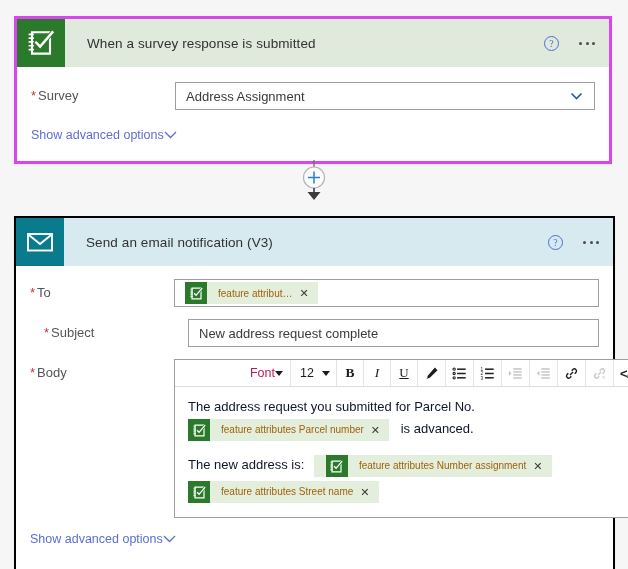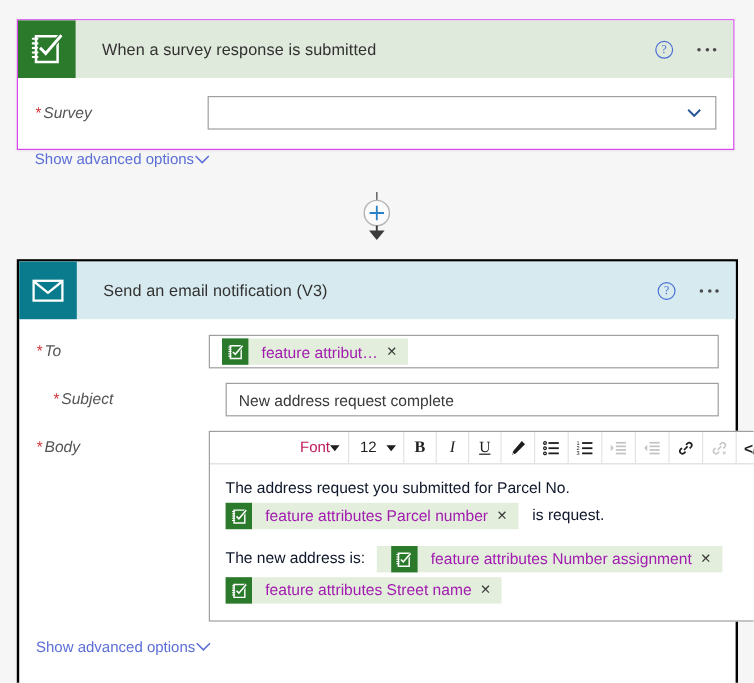--- a/index.html
+++ b/index.html
@@ -75,22 +75,22 @@
     background: #4b4b4b;
     border-radius: 50%;
     display: block;
   }
 
   
   #trigger-card {
     left: 14px;
     top: 16px;
     width: 598px;
-    height: 109px;
-    border: 1px solid #d946ef;
+    height: 148px;
+    border: 3px solid #d946ef;
     box-shadow: 0 1px 2px rgba(0,0,0,.07);
   }
   #trigger-card .card-header { background: #dfe9dc; }
   #trigger-card .card-icon { background: #2b7a2b; }
 
   
   #action-card {
     left: 14px;
     top: 216px;
     width: 601px;
@@ -107,21 +107,20 @@
     align-items: flex-start;
     padding: 0 14px;
   }
   .field-label {
     width: 144px;
     flex: 0 0 144px;
     font-size: 13px;
     color: #555555;
     padding-top: 6px;
     white-space: nowrap;
-    font-style: italic;
   }
   .req-star {
     color: #d13438;
     margin-right: 2px;
     font-size: 13px;
   }
   .field-control { flex: 1 1 auto; }
 
   
   .textbox {
@@ -180,22 +179,22 @@
   .token-icon {
     width: 22px;
     height: 22px;
     flex: 0 0 22px;
     background: #2b7a2b;
     display: flex;
     align-items: center;
     justify-content: center;
   }
   .token-text {
-    font-size: 13px;
-    color: #a21caf;
+    font-size: 10px;
+    color: #a16207;
     padding: 0 7px 0 11px;
   }
   .token-x {
     font-size: 11px;
     color: #3b3a39;
     padding-right: 9px;
     cursor: pointer;
     font-family: "Liberation Sans", sans-serif;
   }
 
@@ -291,20 +290,21 @@
       </div>
     </div>
   </div>
 
   <div class="form-row" style="margin-top:15px;">
     <div class="field-label">
       <span class="req-star">*</span><span>Survey</span>
     </div>
     <div class="field-control">
       <div class="textbox">
+        <span>Address Assignment</span>
         <span class="dropdown-chevron">
           <svg width="13" height="13" viewBox="0 0 13 13">
               <path d="M1.5 4 L6.5 9 L11.5 4" fill="none" stroke="#2b579a" stroke-width="1.6"></path>
             </svg>
         </span>
       </div>
     </div>
   </div>
 
   <div class="form-row" style="margin-top:18px;">
@@ -513,21 +513,21 @@
                     <rect x="2.5" y="20.7" width="5.5" height="1.7" rx="0.6"></rect>
                   </g>
                   <path d="M6 4.2 H24 V25.6 H6 Z" fill="none" stroke="#ffffff" stroke-width="2.4"></path>
                   <path d="M10.2 14.6 L14.1 18.6 L26.4 4.3" fill="none" stroke="#2b7a2b" stroke-width="5"></path>
                   <path d="M10.2 14.6 L14.1 18.6 L26.4 4.3" fill="none" stroke="#ffffff" stroke-width="2.6"></path>
                 </svg>
               </span>
               <span class="token-text">feature attributes Parcel number</span>
               <span class="token-x">✕</span>
             </span>
-            <span class="plain-text" style="margin-left:8px;">is request.</span>
+            <span class="plain-text" style="margin-left:8px;">is advanced.</span>
           </div>
 
           <div class="editor-line gap">
             <span class="plain-text">The new address is:</span>
             <span class="token" style="margin-left:6px;padding-left:12px;">
               <span class="token-icon">
                 <svg width="15" height="15" viewBox="0 0 30 30" aria-hidden="true">
                   <g fill="#ffffff">
                     <rect x="2.5" y="5.5" width="5.5" height="1.7" rx="0.6"></rect>
                     <rect x="2.5" y="9.3" width="5.5" height="1.7" rx="0.6"></rect>

